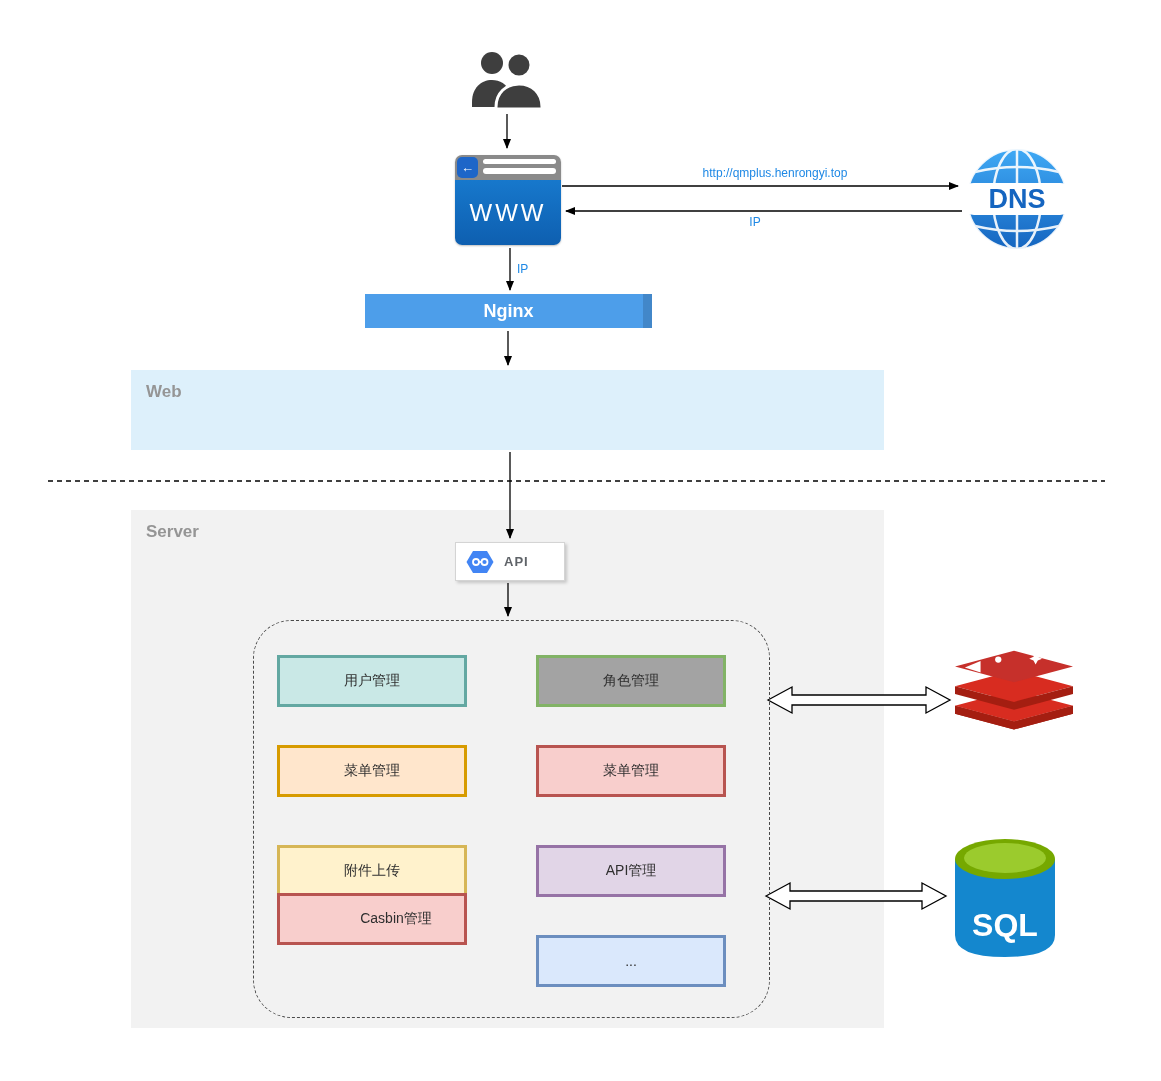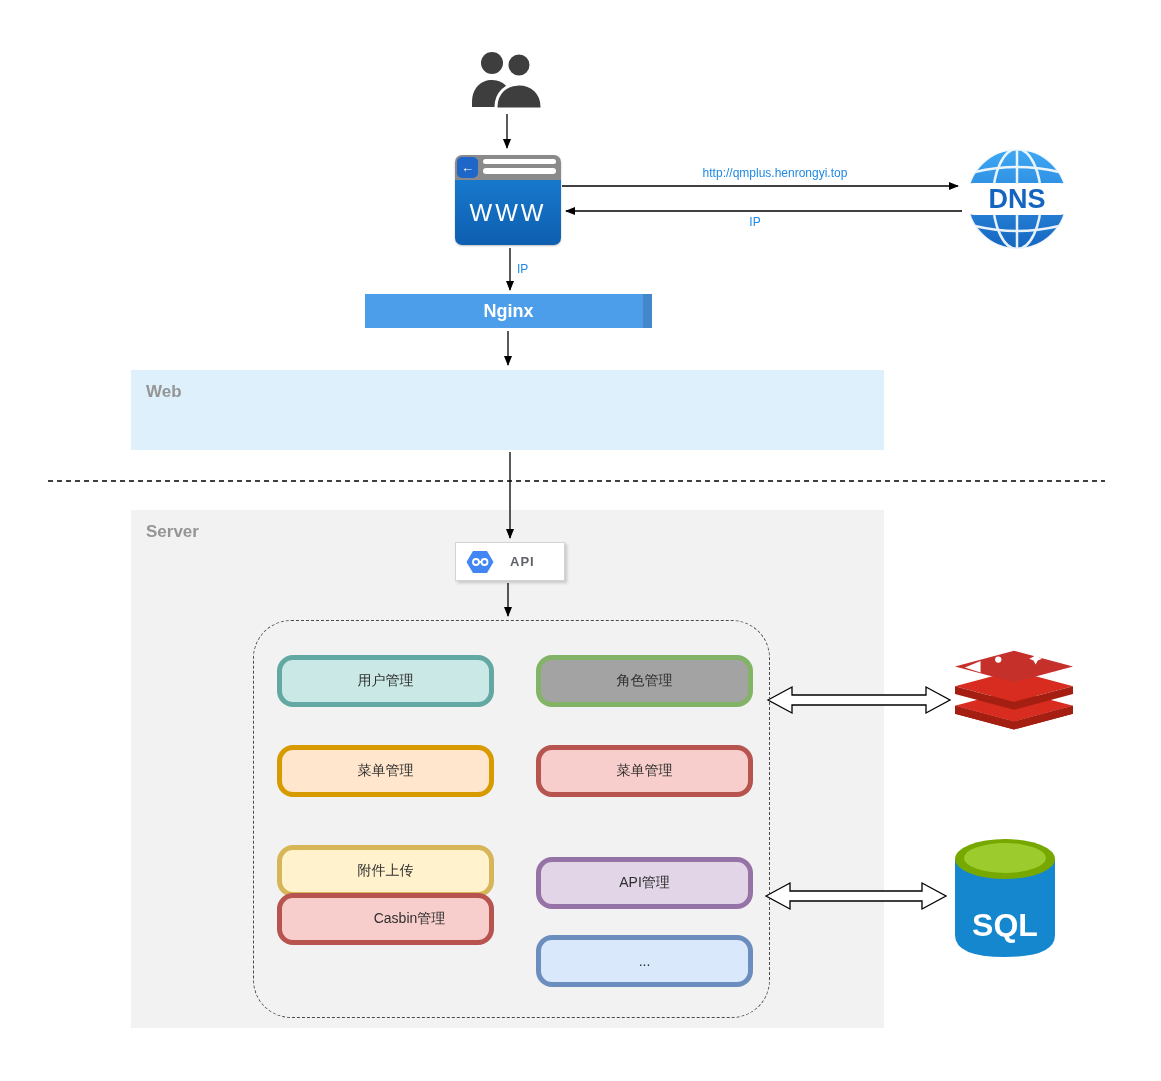--- a/index.html
+++ b/index.html
@@ -31,27 +31,27 @@
   
   .dns-icon{position:absolute;left:965px;top:147px;}
   .dns-icon text{font-family:"Liberation Sans",sans-serif;}
   
   .nginx{position:absolute;left:365px;top:294px;width:287px;height:34px;background:#4d9eea;
     color:#fff;font-size:18px;font-weight:bold;display:flex;align-items:center;justify-content:center;}
   .nginx::after{content:"";position:absolute;right:0;top:0;width:9px;height:100%;background:rgba(0,0,0,.14);}
   
   .api-card{position:absolute;left:455px;top:542px;width:110px;height:39px;background:#fff;
     border:1px solid #d4d4d4;box-shadow:2px 2px 3px rgba(0,0,0,.18);
-    display:flex;align-items:center;gap:16px;padding-left:10px;box-sizing:border-box;}
+    display:flex;align-items:center;gap:10px;padding-left:10px;box-sizing:border-box;}
   .api-label{font-size:13px;font-weight:bold;color:#5f6368;letter-spacing:1px;}
   
   .modules-boundary{position:absolute;left:253px;top:620px;width:517px;height:398px;
     border:1.5px dashed #4a4a4a;border-radius:38px;box-sizing:border-box;}
   
-  .module{position:absolute;width:217px;height:52px;border:5px solid #ef4444;border-radius:16px;
+  .module{position:absolute;width:190px;height:52px;border:3px solid #ef4444;border-radius:0;
     display:flex;align-items:center;justify-content:center;font-size:14px;color:#2f2f2f;box-sizing:border-box;}
   .m0{left:277px;top:655px;} .m1{left:536px;top:655px;}
   .m2{left:277px;top:745px;} .m3{left:536px;top:745px;}
   .m4{left:277px;top:845px;} .m5{left:536px;top:845px;}
   .m6{left:277px;top:893px;padding-left:48px;} .m7{left:536px;top:935px;}
   
   .redis-icon{position:absolute;left:955px;top:650px;}
   .sql-icon{position:absolute;left:955px;top:833px;}
   .sql-icon text{font-family:"Liberation Sans",sans-serif;}
   
@@ -153,21 +153,21 @@
   </div>
   <div class="module m2" style="background-color: rgb(255, 230, 204); border-color: rgb(215, 155, 0);">
     <span>菜单管理</span>
   </div>
   <div class="module m3" style="background-color: rgb(248, 206, 204); border-color: rgb(184, 84, 80);">
     <span>菜单管理</span>
   </div>
   <div class="module m4" style="background-color: rgb(255, 242, 204); border-color: rgb(214, 182, 86);">
     <span>附件上传</span>
   </div>
-  <div class="module m5" style="background-color: rgb(225, 213, 231); border-color: rgb(150, 115, 166); margin-top: 12px;">
+  <div class="module m5" style="background-color: rgb(225, 213, 231); border-color: rgb(150, 115, 166);">
     <span>API管理</span>
   </div>
   <div class="module m6" style="background-color: rgb(248, 206, 204); border-color: rgb(184, 84, 80);">
     <span>Casbin管理</span>
   </div>
   <div class="module m7" style="background-color: rgb(218, 232, 252); border-color: rgb(108, 142, 191);">
     <span>...</span>
   </div>
 
   <svg class="redis-icon" width="118" height="92" viewBox="0 0 120 92">

